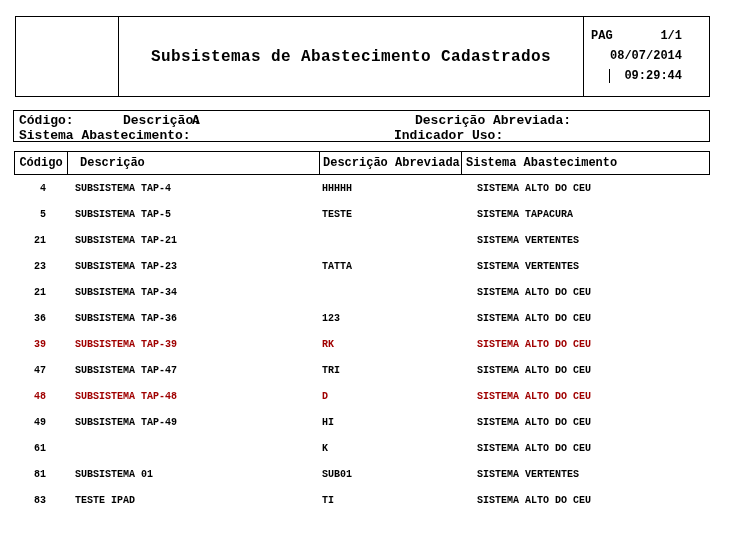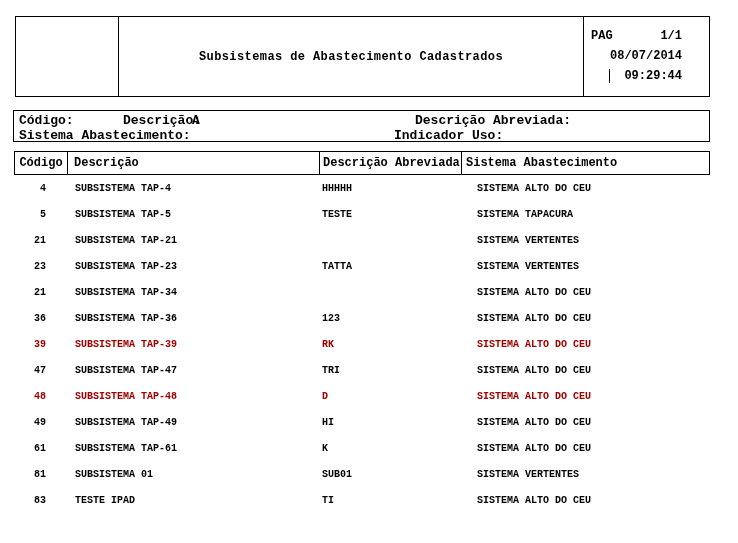--- a/index.html
+++ b/index.html
@@ -17,21 +17,21 @@
   .header-box {
     position:absolute; left:15px; top:16px;
     width:693px; height:79px;
     border:1px solid #000;
     display:flex;
   }
   .logo-cell { width:102px; border-right:1px solid #000; }
   .title-cell {
     flex:1;
     display:flex; align-items:center; justify-content:center;
-    font-size:12px;
+    font-size:16px;
     letter-spacing:0.4px;
   }
   .page-cell {
     width:91px;
     border-left:1px solid #000;
     font-size:12px;
     padding:9px 27px 0 7px;
     line-height:20px;
   }
   .page-line { display:flex; justify-content:space-between; }
@@ -57,21 +57,21 @@
   .thead {
     position:absolute; left:14px; top:151px;
     width:694px; height:22px;
     border:1px solid #000;
     display:flex;
     align-items:center;
     font-size:12px;
   }
   .thead .th { white-space:nowrap; overflow:hidden; height:100%; display:flex; align-items:center; box-sizing:border-box; }
   .th-code   { width:52px;  justify-content:center; }
-  .th-desc   { width:252px; border-left:1px solid #000; padding-left:6px; }
+  .th-desc   { width:252px; border-left:1px solid #000; padding-left:12px; }
   .th-abbrev { width:142px; border-left:1px solid #000; padding-left:3px; }
   .th-system { flex:1;      border-left:1px solid #000; padding-left:4px; }
 
   
   .tbody {
     position:absolute; left:14px; top:176px;
     width:710px;
   }
   .trow {
     position:relative;
@@ -187,21 +187,20 @@
 
     <div class="trow">
       <span class="c-code">49</span>
       <span class="c-desc">SUBSISTEMA TAP-49</span>
       <span class="c-abbrev">HI</span>
       <span class="c-system">SISTEMA ALTO DO CEU</span>
     </div>
 
     <div class="trow">
       <span class="c-code">61</span>
-      <span class="c-desc">SUBSISTEMA TAP-61</span>
       <span class="c-abbrev">K</span>
       <span class="c-system">SISTEMA ALTO DO CEU</span>
     </div>
 
     <div class="trow">
       <span class="c-code">81</span>
       <span class="c-desc">SUBSISTEMA 01</span>
       <span class="c-abbrev">SUB01</span>
       <span class="c-system">SISTEMA VERTENTES</span>
     </div>

